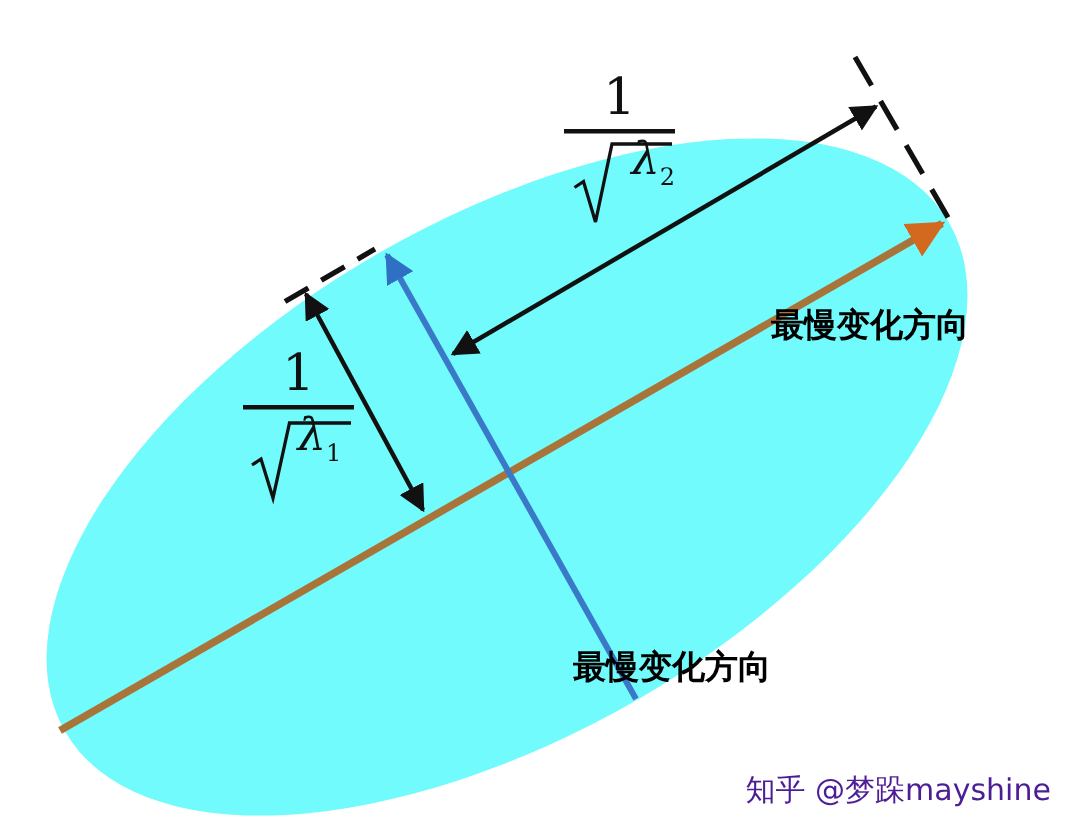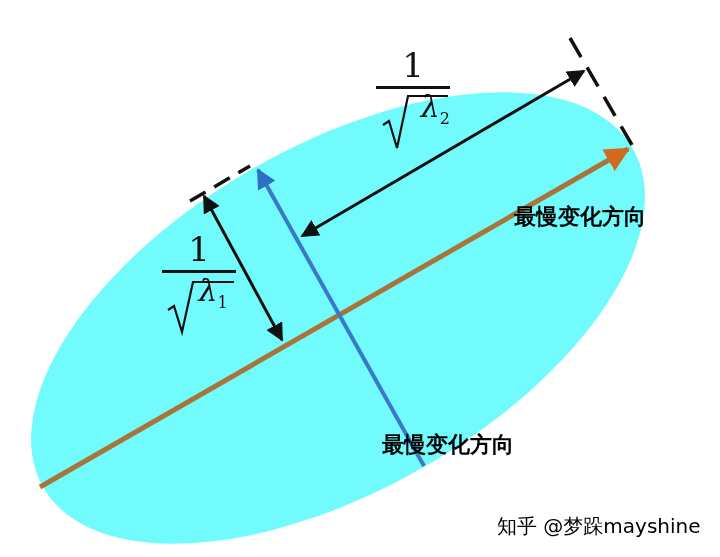--- a/index.html
+++ b/index.html
@@ -4,21 +4,21 @@
   <style>
     html, body { margin: 0; padding: 0; background: #ffffff; }
     body { width: 720px; height: 557px; position: relative; overflow: hidden; font-family: "DejaVu Sans", sans-serif; }
     #diagram { position: absolute; left: 0; top: 0; width: 720px; height: 557px; }
     .label-cn { position: absolute; font-family: "DejaVu Sans", sans-serif; font-weight: bold; color: #000000; font-size: 22px; letter-spacing: 0px; white-space: nowrap; }
     .frac { position: absolute; font-family: "DejaVu Serif", serif; color: #111; text-align: center; }
     .frac .num { font-size: 34px; line-height: 34px; display: block; }
     .frac .bar { display: block; height: 3px; background: #111; margin: 4px 0 2px 0; }
     .frac .den { font-size: 30px; line-height: 32px; display: block; font-style: italic; }
     .frac .den sub { font-size: 16px; font-style: normal; }
-    .watermark { position: absolute; font-family: "DejaVu Sans", sans-serif; color: #000000; font-size: 20px; white-space: nowrap; }
+    .watermark { position: absolute; font-family: "DejaVu Sans", sans-serif; color: #4c1d95; font-size: 20px; white-space: nowrap; }
   </style>
 </head>
 <body>
 
 <svg id="diagram" viewBox="0 0 720 557" xmlns="http://www.w3.org/2000/svg">
   <defs>
     <marker id="arrow-black" viewBox="0 0 10 10" refX="9" refY="5" markerWidth="6" markerHeight="6" orient="auto-start-reverse">
       <path d="M0,0 L10,5 L0,10 z" fill="#111111"></path>
     </marker>
     <marker id="arrow-blue" viewBox="0 0 10 10" refX="9" refY="5" markerWidth="5" markerHeight="5" orient="auto">

